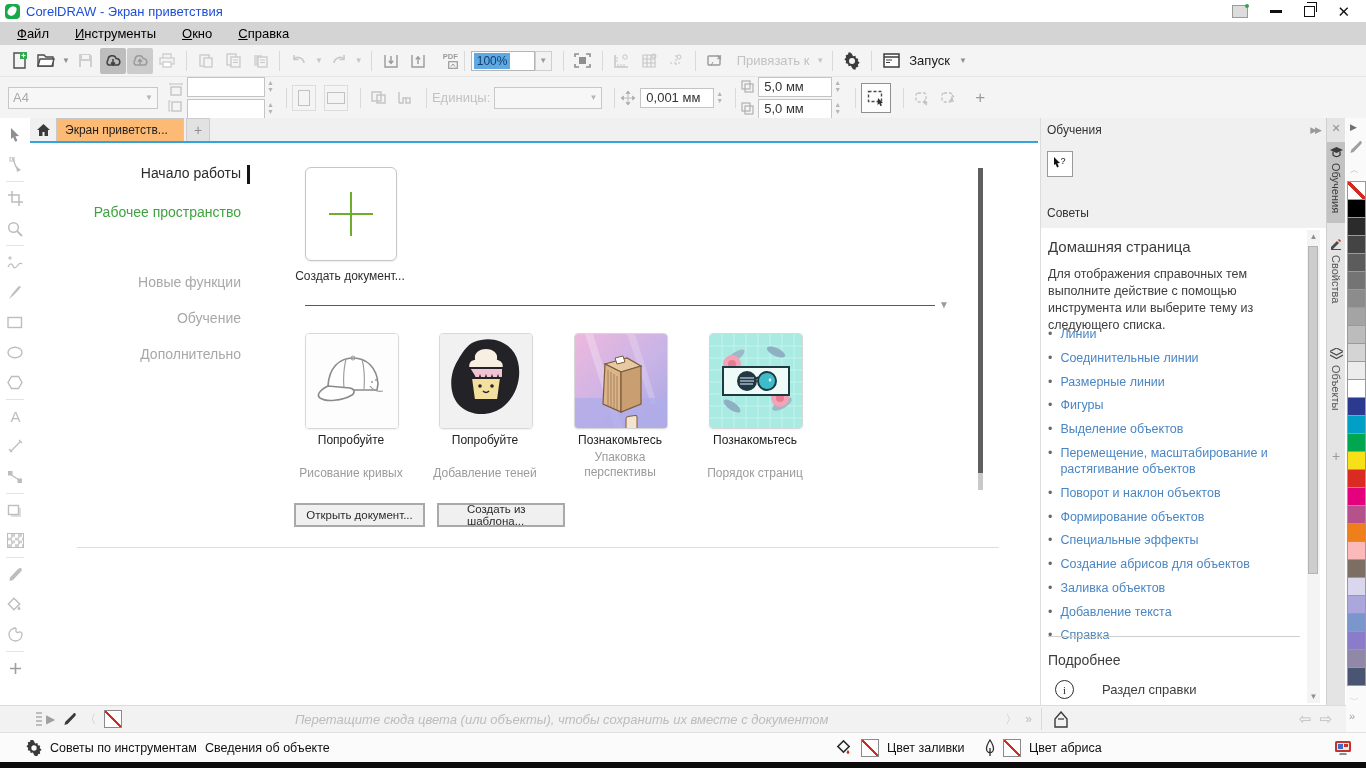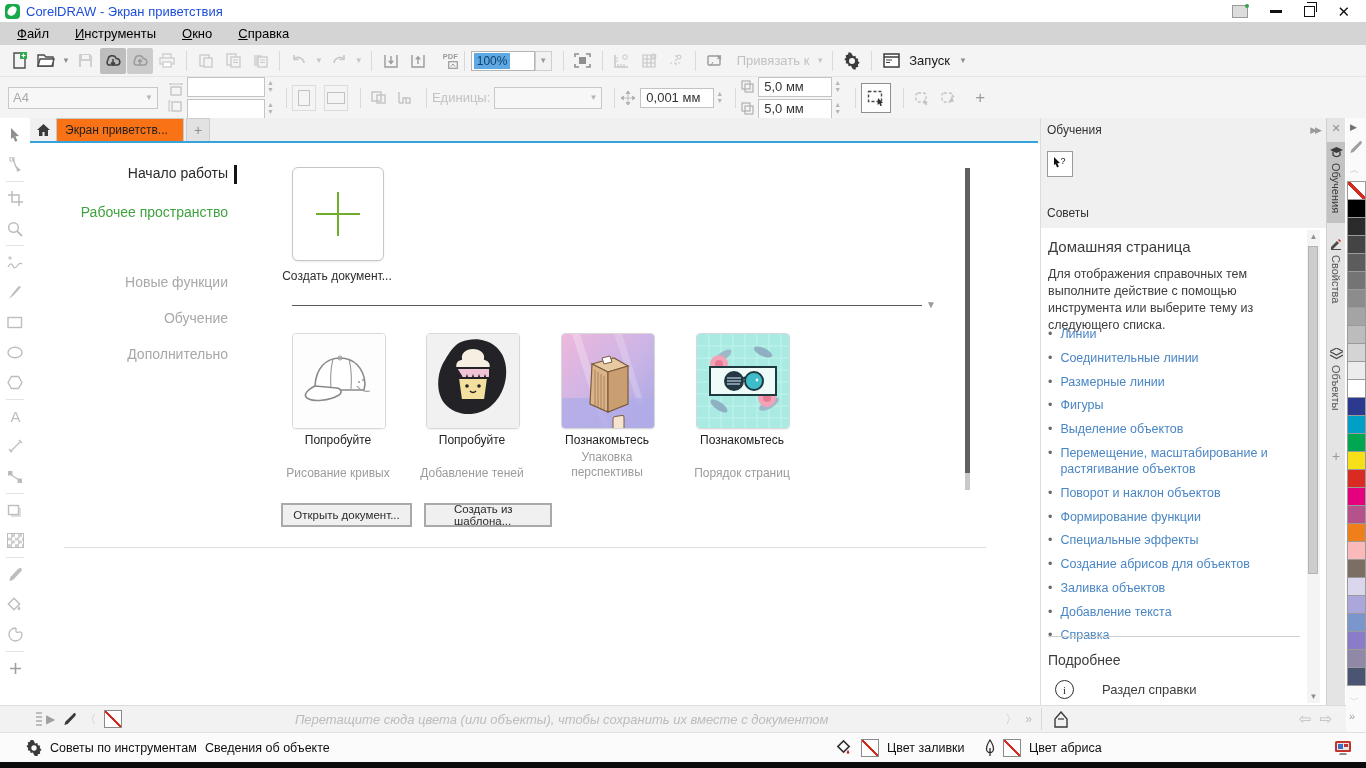--- a/index.html
+++ b/index.html
@@ -40,28 +40,28 @@
   .combo{height:22px;border:1px solid #c8c8c8;background:#f7f7f7;display:flex;align-items:center;justify-content:space-between;padding:0 4px;box-sizing:border-box;color:#a9a9a9;font-size:13px;}
   .spin-field{height:20px;border:1px solid #c4c4c4;background:#fff;display:flex;align-items:center;padding-left:5px;font-size:13px;color:#333;box-sizing:border-box;}
   .spin-btns{display:flex;flex-direction:column;justify-content:center;font-size:7px;color:#b5b5b5;line-height:0.9;padding:0 2px;}
   .o-btn{width:22px;height:24px;border:1px solid #dcdcdc;background:#f4f4f4;display:flex;align-items:center;justify-content:center;}
   .page-rect-p{width:10px;height:14px;border:1.5px solid #c2c2c2;}
   .page-rect-l{width:16px;height:10px;border:1.5px solid #c2c2c2;}
   
   .tabbar{position:absolute;left:30px;top:118px;width:1010px;height:23px;background:#f0f0f0;display:flex;align-items:stretch;}
   .bluebar{position:absolute;left:30px;top:141px;width:1008px;height:2px;background:#35a3dc;}
   .home-btn{width:26px;display:flex;align-items:center;justify-content:center;}
-  .doc-tab{width:128px;background:#f97316;border:1px solid #c9c9c9;border-bottom:none;display:flex;align-items:center;padding-left:8px;font-size:12px;color:#1f1f1f;box-sizing:border-box;}
+  .doc-tab{width:128px;background:#fdba74;border:1px solid #c9c9c9;border-bottom:none;display:flex;align-items:center;padding-left:8px;font-size:12px;color:#1f1f1f;box-sizing:border-box;}
   .newtab-btn{width:24px;margin-left:2px;background:#e2e2e2;border:1px solid #cdcdcd;border-bottom:none;display:flex;align-items:center;justify-content:center;color:#8f8f8f;font-size:14px;box-sizing:border-box;}
   
   .toolbox{position:absolute;left:0;top:120px;width:30px;height:585px;background:#fff;display:flex;flex-direction:column;align-items:center;padding-top:6px;box-sizing:border-box;gap:13px;}
   .tool{width:17px;height:17px;display:flex;align-items:center;justify-content:center;flex:0 0 auto;}
   .tool-sep{width:18px;height:1px;background:#e3e3e3;flex:0 0 auto;margin:-5px 0;}
   
-  .main{position:absolute;left:26px;top:143px;width:1010px;height:562px;background:#fff;}
+  .main{position:absolute;left:39px;top:143px;width:1010px;height:562px;background:#fff;}
   .nav-item{position:absolute;width:200px;text-align:right;font-size:14px;}
   .nav-caret{position:absolute;left:208px;top:22px;width:3px;height:19px;background:#141414;}
   .offline-box{position:absolute;left:38px;top:244px;width:176px;height:62px;background:#ededed;display:flex;align-items:flex-start;padding:7px 6px;box-sizing:border-box;gap:7px;}
   .offline-text{font-size:10.5px;color:#3f3f3f;line-height:1.3;text-align:left;}
   .create-card{position:absolute;left:266px;top:24px;width:90px;height:92px;background:#fff;border:1px solid #c6c6c6;border-radius:6px;box-shadow:0 1px 2px rgba(0,0,0,.08);display:flex;align-items:center;justify-content:center;}
   .plus-glyph{position:relative;width:44px;height:44px;}
   .plus-glyph::before{content:"";position:absolute;left:0;top:21px;width:44px;height:2px;background:#6fae2c;}
   .plus-glyph::after{content:"";position:absolute;left:21px;top:0;width:2px;height:44px;background:#6fae2c;}
   .create-caption{position:absolute;left:251px;top:126px;width:120px;text-align:center;font-size:12px;color:#2e2e2e;}
   .row-divider{position:absolute;left:266px;top:162px;width:630px;height:1px;background:#5a5a5a;}
@@ -692,21 +692,21 @@
         <li>
             <span class="bullet">•</span>
             <a href="#">Перемещение, масштабирование и растягивание объектов</a>
           </li>
         <li>
             <span class="bullet">•</span>
             <a href="#">Поворот и наклон объектов</a>
           </li>
         <li>
             <span class="bullet">•</span>
-            <a href="#">Формирование функции</a>
+            <a href="#">Формирование объектов</a>
           </li>
         <li>
             <span class="bullet">•</span>
             <a href="#">Специальные эффекты</a>
           </li>
         <li>
             <span class="bullet">•</span>
             <a href="#">Создание абрисов для объектов</a>
           </li>
         <li>

